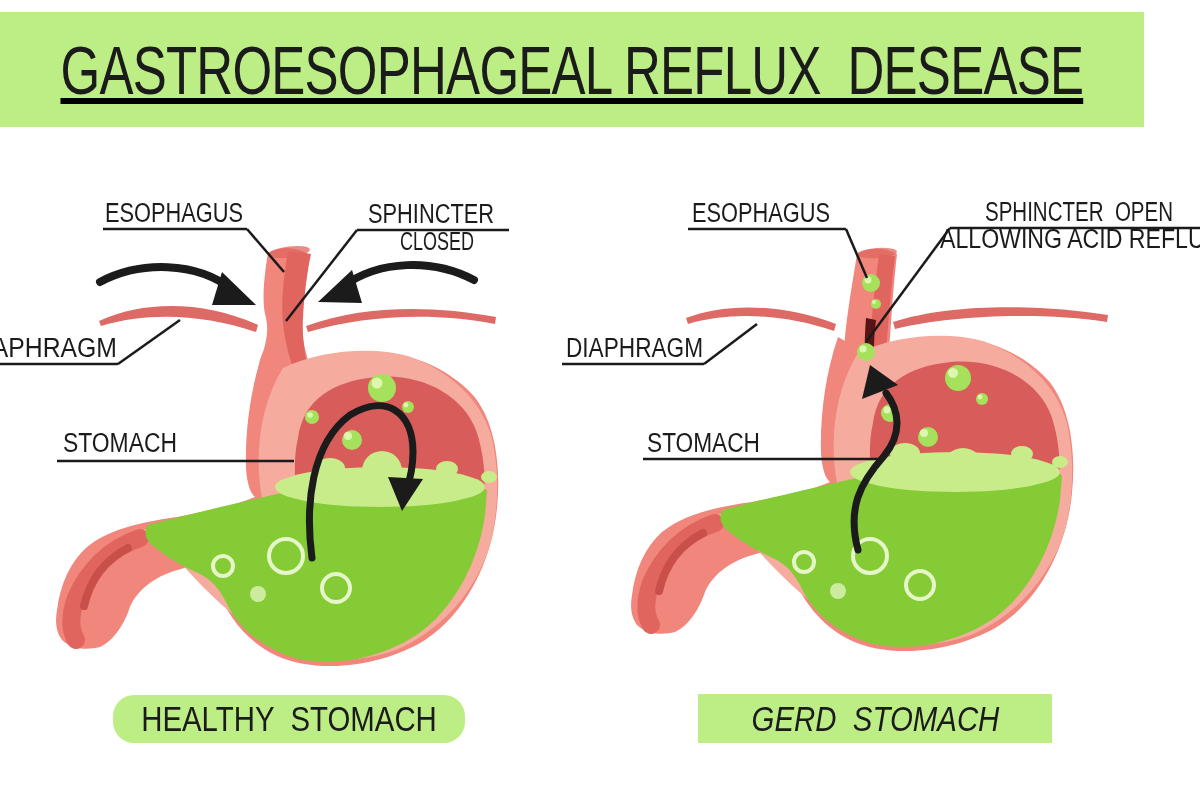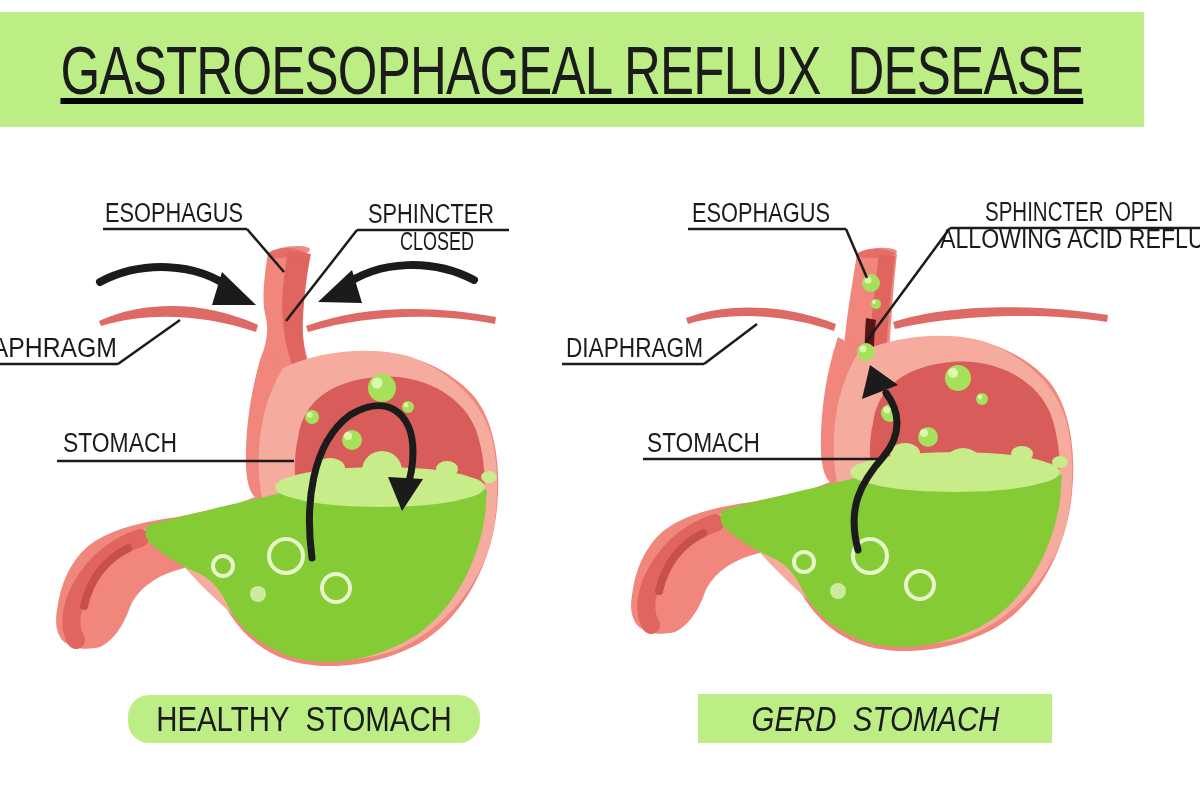--- a/index.html
+++ b/index.html
@@ -14,21 +14,21 @@
   .banner .t{
     font-size:68px;color:var(--ink);white-space:pre;letter-spacing:-1px;
     transform:scaleX(0.75);transform-origin:center;
   }
   .figure-svg{position:absolute;left:0;top:115px;}
   .caption{
     position:absolute;background:var(--banner-green);
     display:flex;align-items:center;justify-content:center;color:var(--ink);
   }
   .caption .c{font-size:35px;white-space:pre;transform:scaleX(0.84);transform-origin:center;}
-  .caption.left{left:128px;top:695px;width:352px;height:48px;border-radius:21px;}
+  .caption.left{left:113px;top:695px;width:352px;height:48px;border-radius:21px;}
   .caption.right{left:698px;top:694px;width:354px;height:49px;font-style:italic;}
 
   .lbl{font-family:"Liberation Sans",sans-serif;font-size:27px;fill:var(--ink);white-space:pre;}
   .lbl2{font-family:"Liberation Sans",sans-serif;font-size:26px;fill:var(--ink);white-space:pre;}
   .ink-line{stroke:var(--ink);stroke-width:2.5;fill:none;}
   .arrow7{stroke:var(--ink);stroke-width:7;fill:none;stroke-linecap:round;}
   .arrow8{stroke:var(--ink);stroke-width:8;fill:none;stroke-linecap:round;}
   .fill-ink{fill:var(--ink);}
   .fill-salmon{fill:var(--salmon);}
   .fill-salmond{fill:var(--salmon-dark);}

